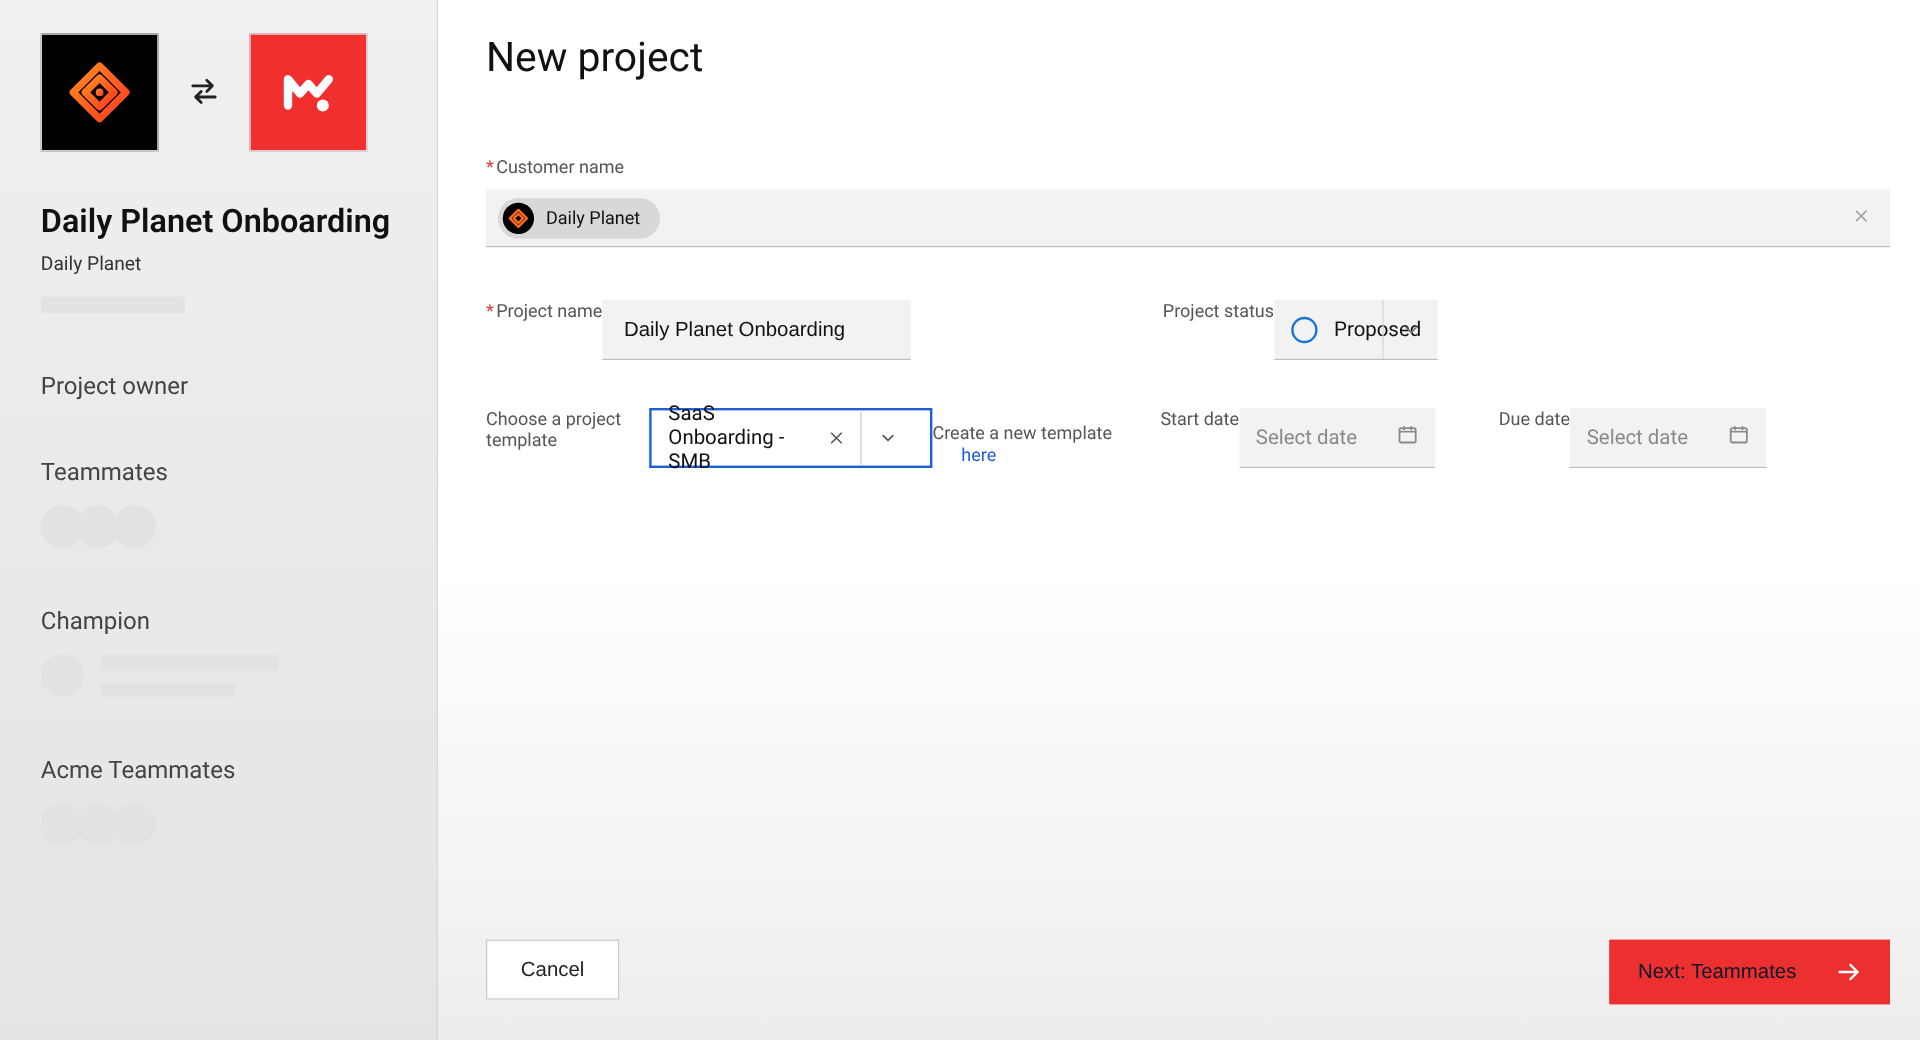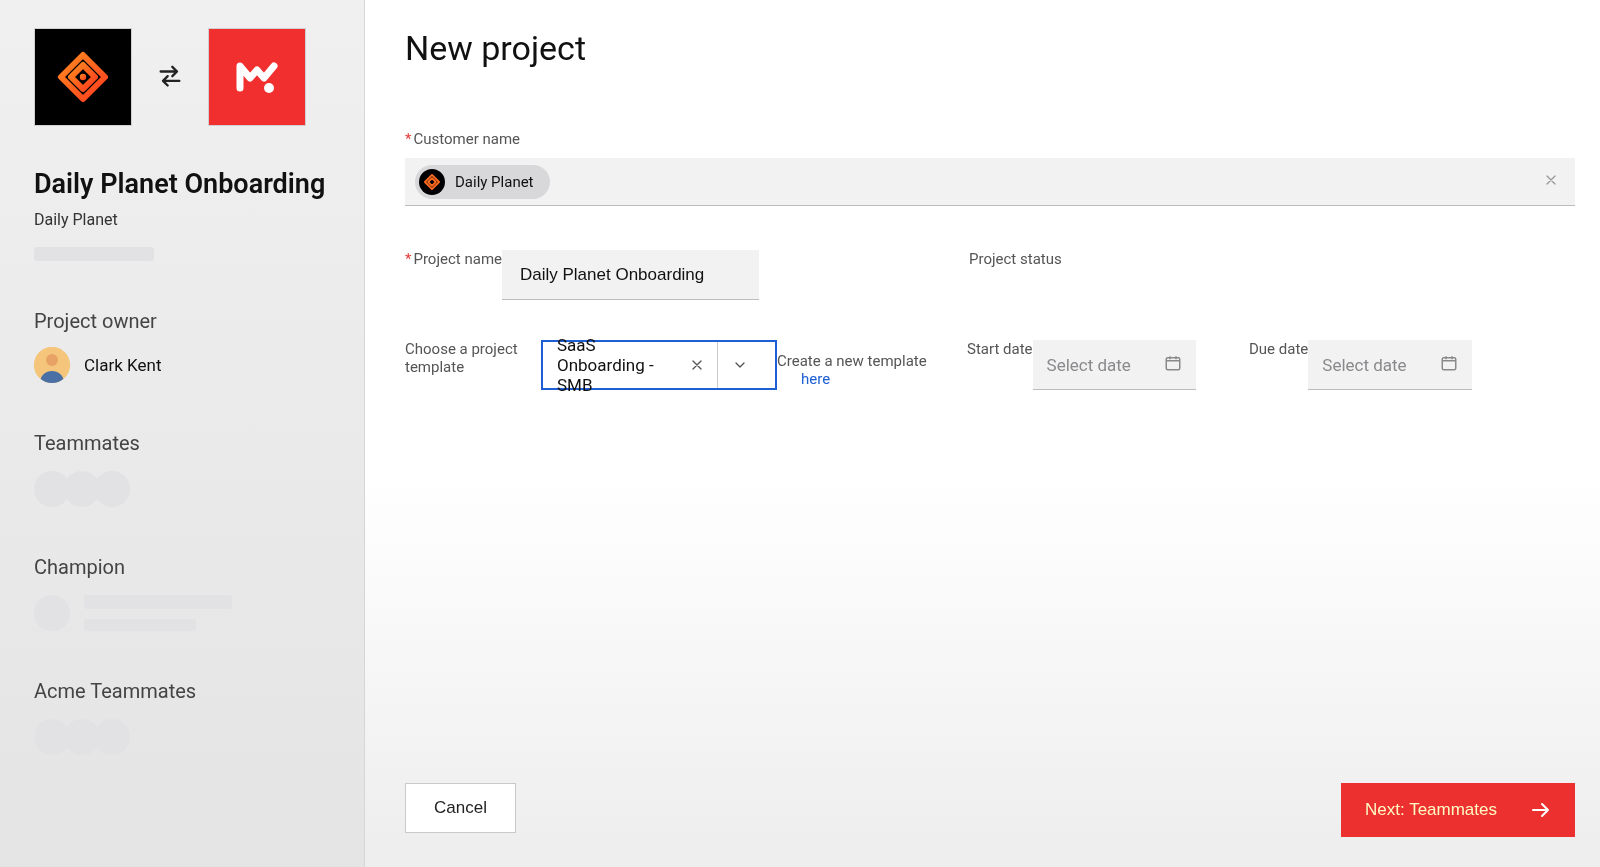--- a/index.html
+++ b/index.html
@@ -244,21 +244,21 @@
     border:1px solid #c9c9cb;
     font-size:17px;
     color:#222;
     cursor:pointer;
   }
   .btn-next {
     height:54px;
     padding:0 22px 0 24px;
     background:#ec3030;
     border:none;
-    color:#fef9c3;
+    color:#0f172a;
     font-size:17px;
     display:flex;
     align-items:center;
     gap:32px;
     cursor:pointer;
   }
   .btn-next svg { stroke:#fff; }
 </style>
 </head>
 <body>
@@ -294,30 +294,20 @@
           <circle cx="41" cy="40" r="5" fill="#fff"></circle>
         </svg>
       </div>
     </div>
 
     <h1>Daily Planet Onboarding</h1>
     <div class="subtitle">Daily Planet</div>
     <div class="skel-bar" style="width:120px;height:14px;margin-top:18px;"></div>
 
     <div class="section-label">Project owner</div>
-    <div class="owner-row">
-      <div class="avatar">
-        <svg viewBox="0 0 36 36">
-          <circle cx="18" cy="18" r="18" fill="#f4c57a"></circle>
-          <circle cx="18" cy="13" r="6" fill="#e8a265"></circle>
-          <path d="M6 36c0-8 6-12 12-12s12 4 12 12" fill="#4a6fa5"></path>
-        </svg>
-      </div>
-      <span style="font-size:17px;color:#111;">Clark Kent</span>
-    </div>
 
     <div class="section-label">Teammates</div>
     <div class="avatar-stack">
       <div class="ph"></div>
         <div class="ph"></div>
         <div class="ph"></div>
     </div>
 
     <div class="section-label">Champion</div>
     <div class="champion-row">
@@ -367,20 +357,29 @@
 
       <div class="row-2">
         <div class="col project-name">
           <div class="field-label">
             <span class="req">*</span><span>Project name</span>
           </div>
           <input class="text-input" type="text" value="Daily Planet Onboarding" style="">
         </div>
         <div class="col status">
           <div class="field-label">Project status</div>
+          <div class="select-box">
+            <span class="radio-ring"></span>
+            <span class="val">Proposed</span>
+            <span class="caret-wrap">
+              <svg width="16" height="16" viewBox="0 0 24 24" fill="none" stroke="#777" stroke-width="2">
+                  <path d="M6 9l6 6 6-6" stroke-linecap="round" stroke-linejoin="round"></path>
+                </svg>
+            </span>
+          </div>
         </div>
       </div>
 
       <div class="row-3">
         <div class="col template">
           <div class="field-label">Choose a project template</div>
           <div class="template-select">
             <span class="val">SaaS Onboarding - SMB</span>
             <span class="x">
               <svg width="16" height="16" viewBox="0 0 24 24" fill="none" stroke="currentColor" stroke-width="2">

